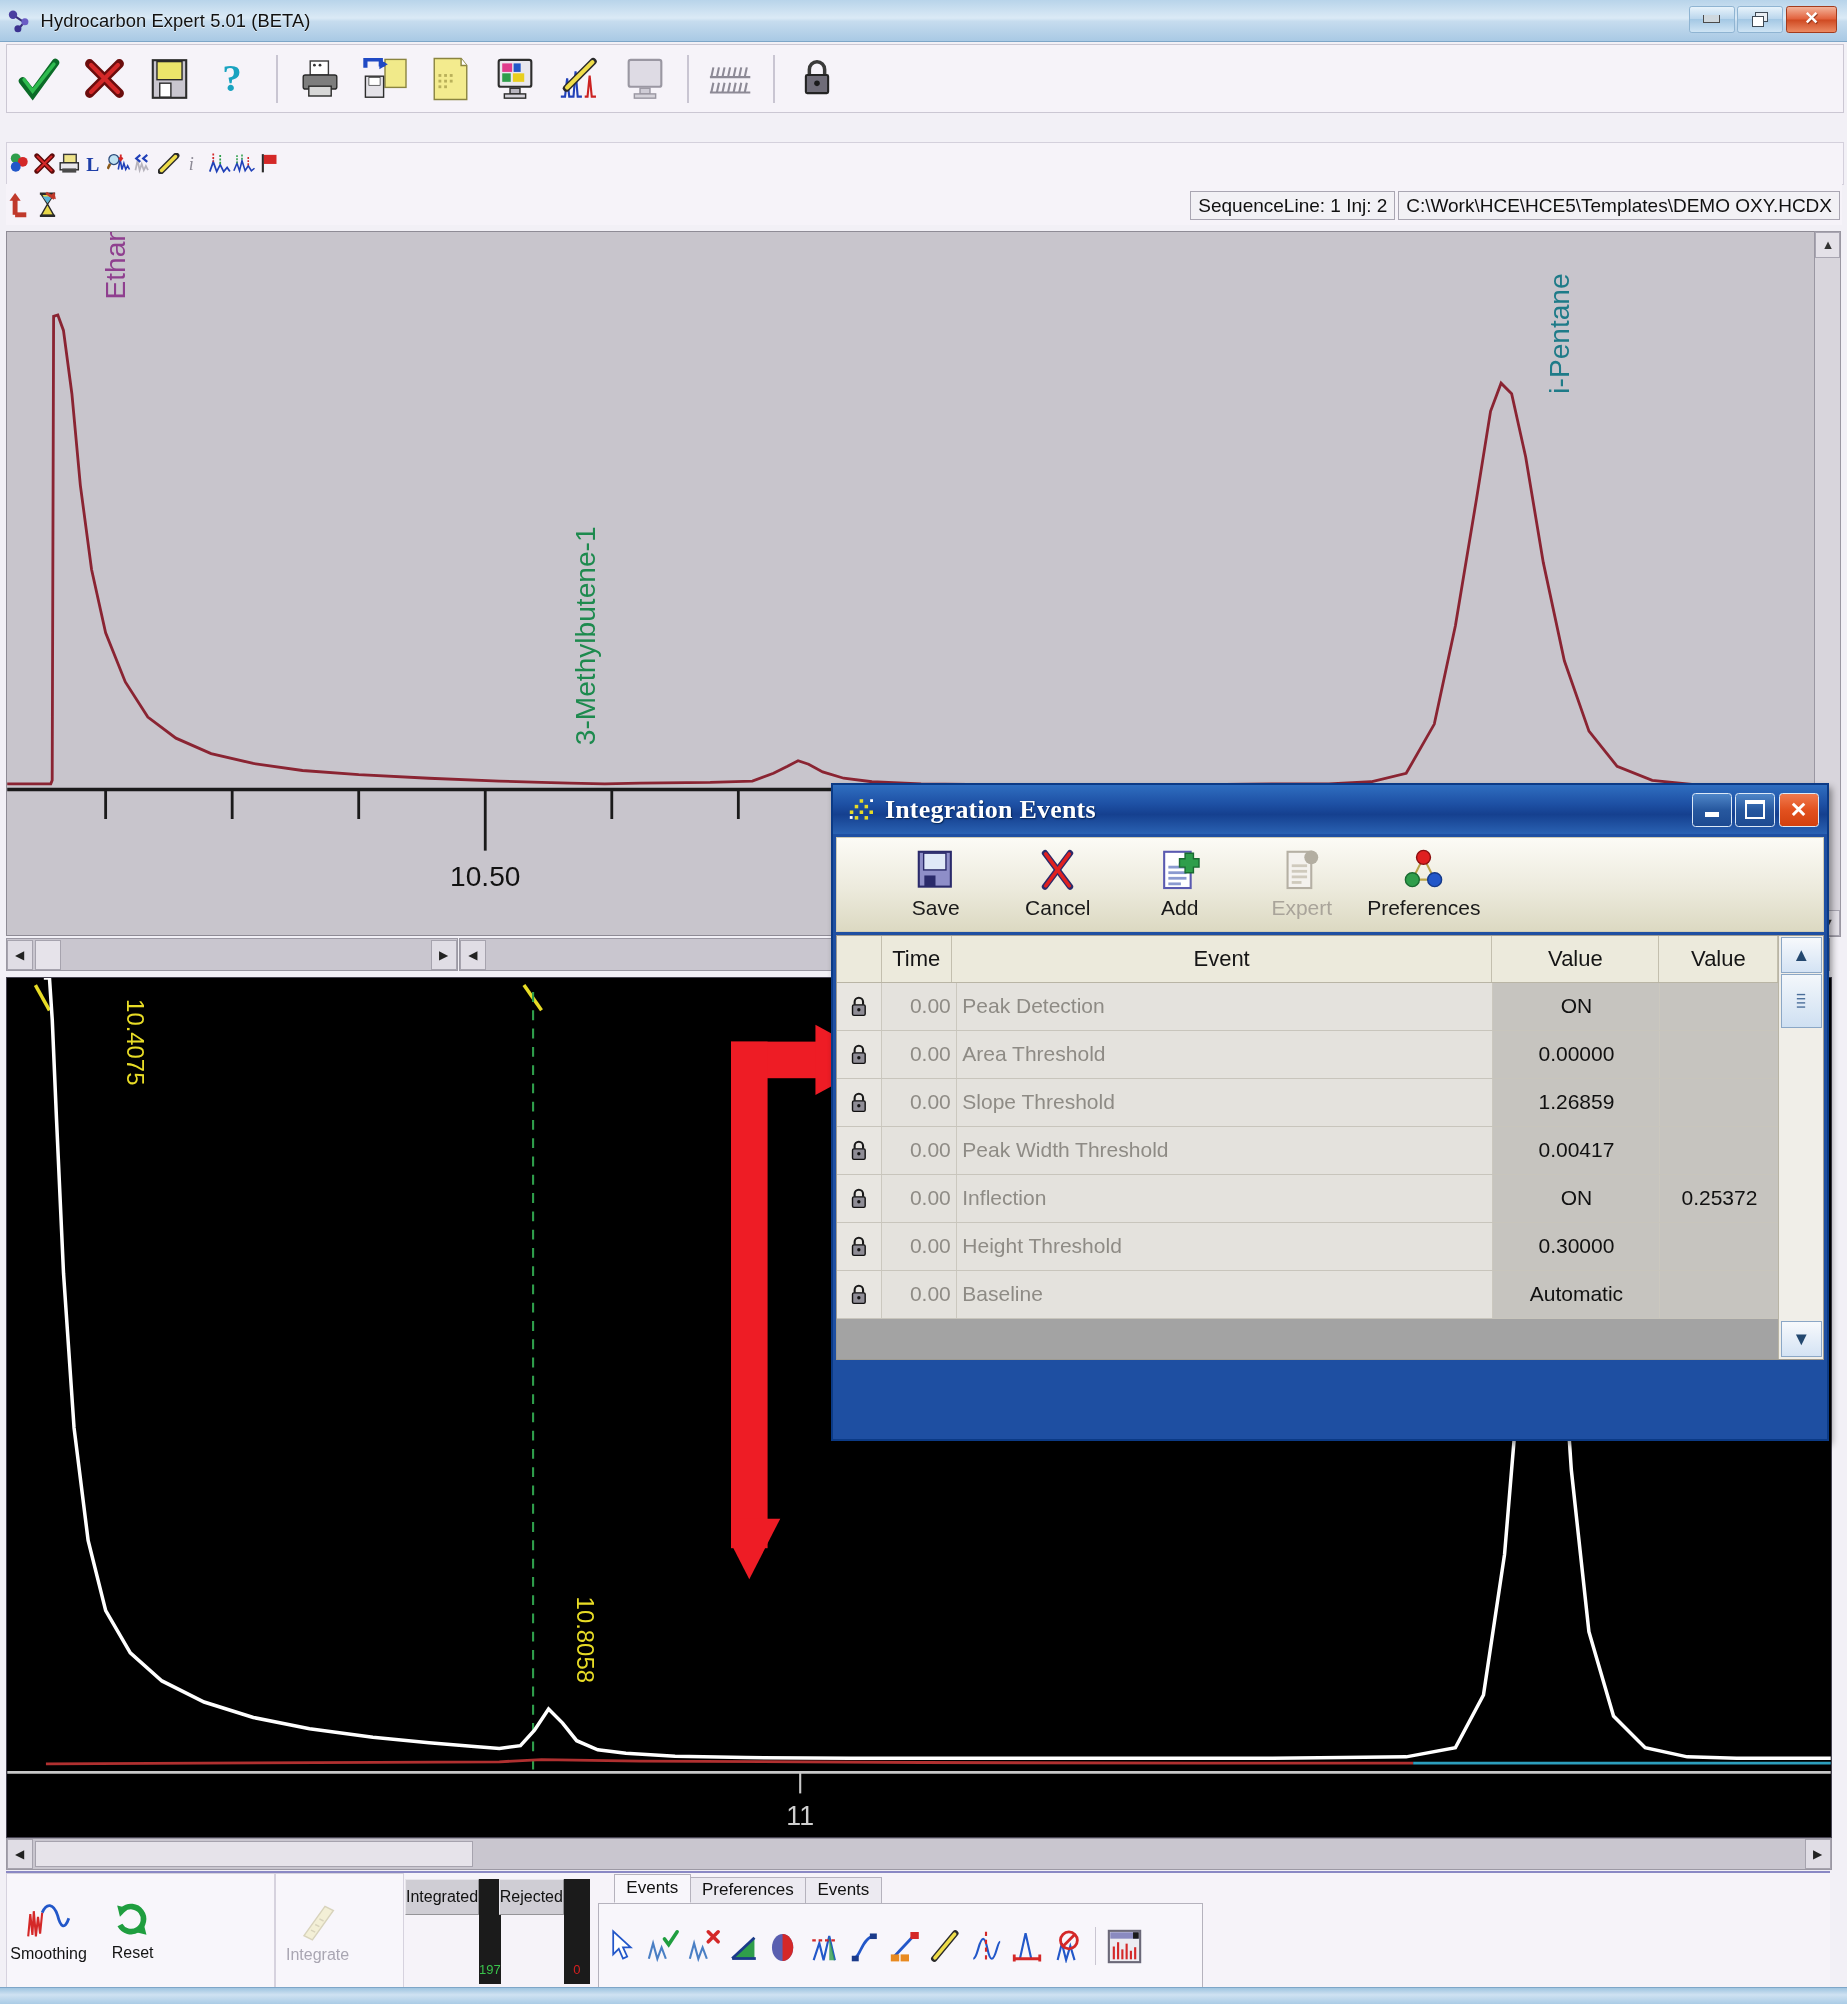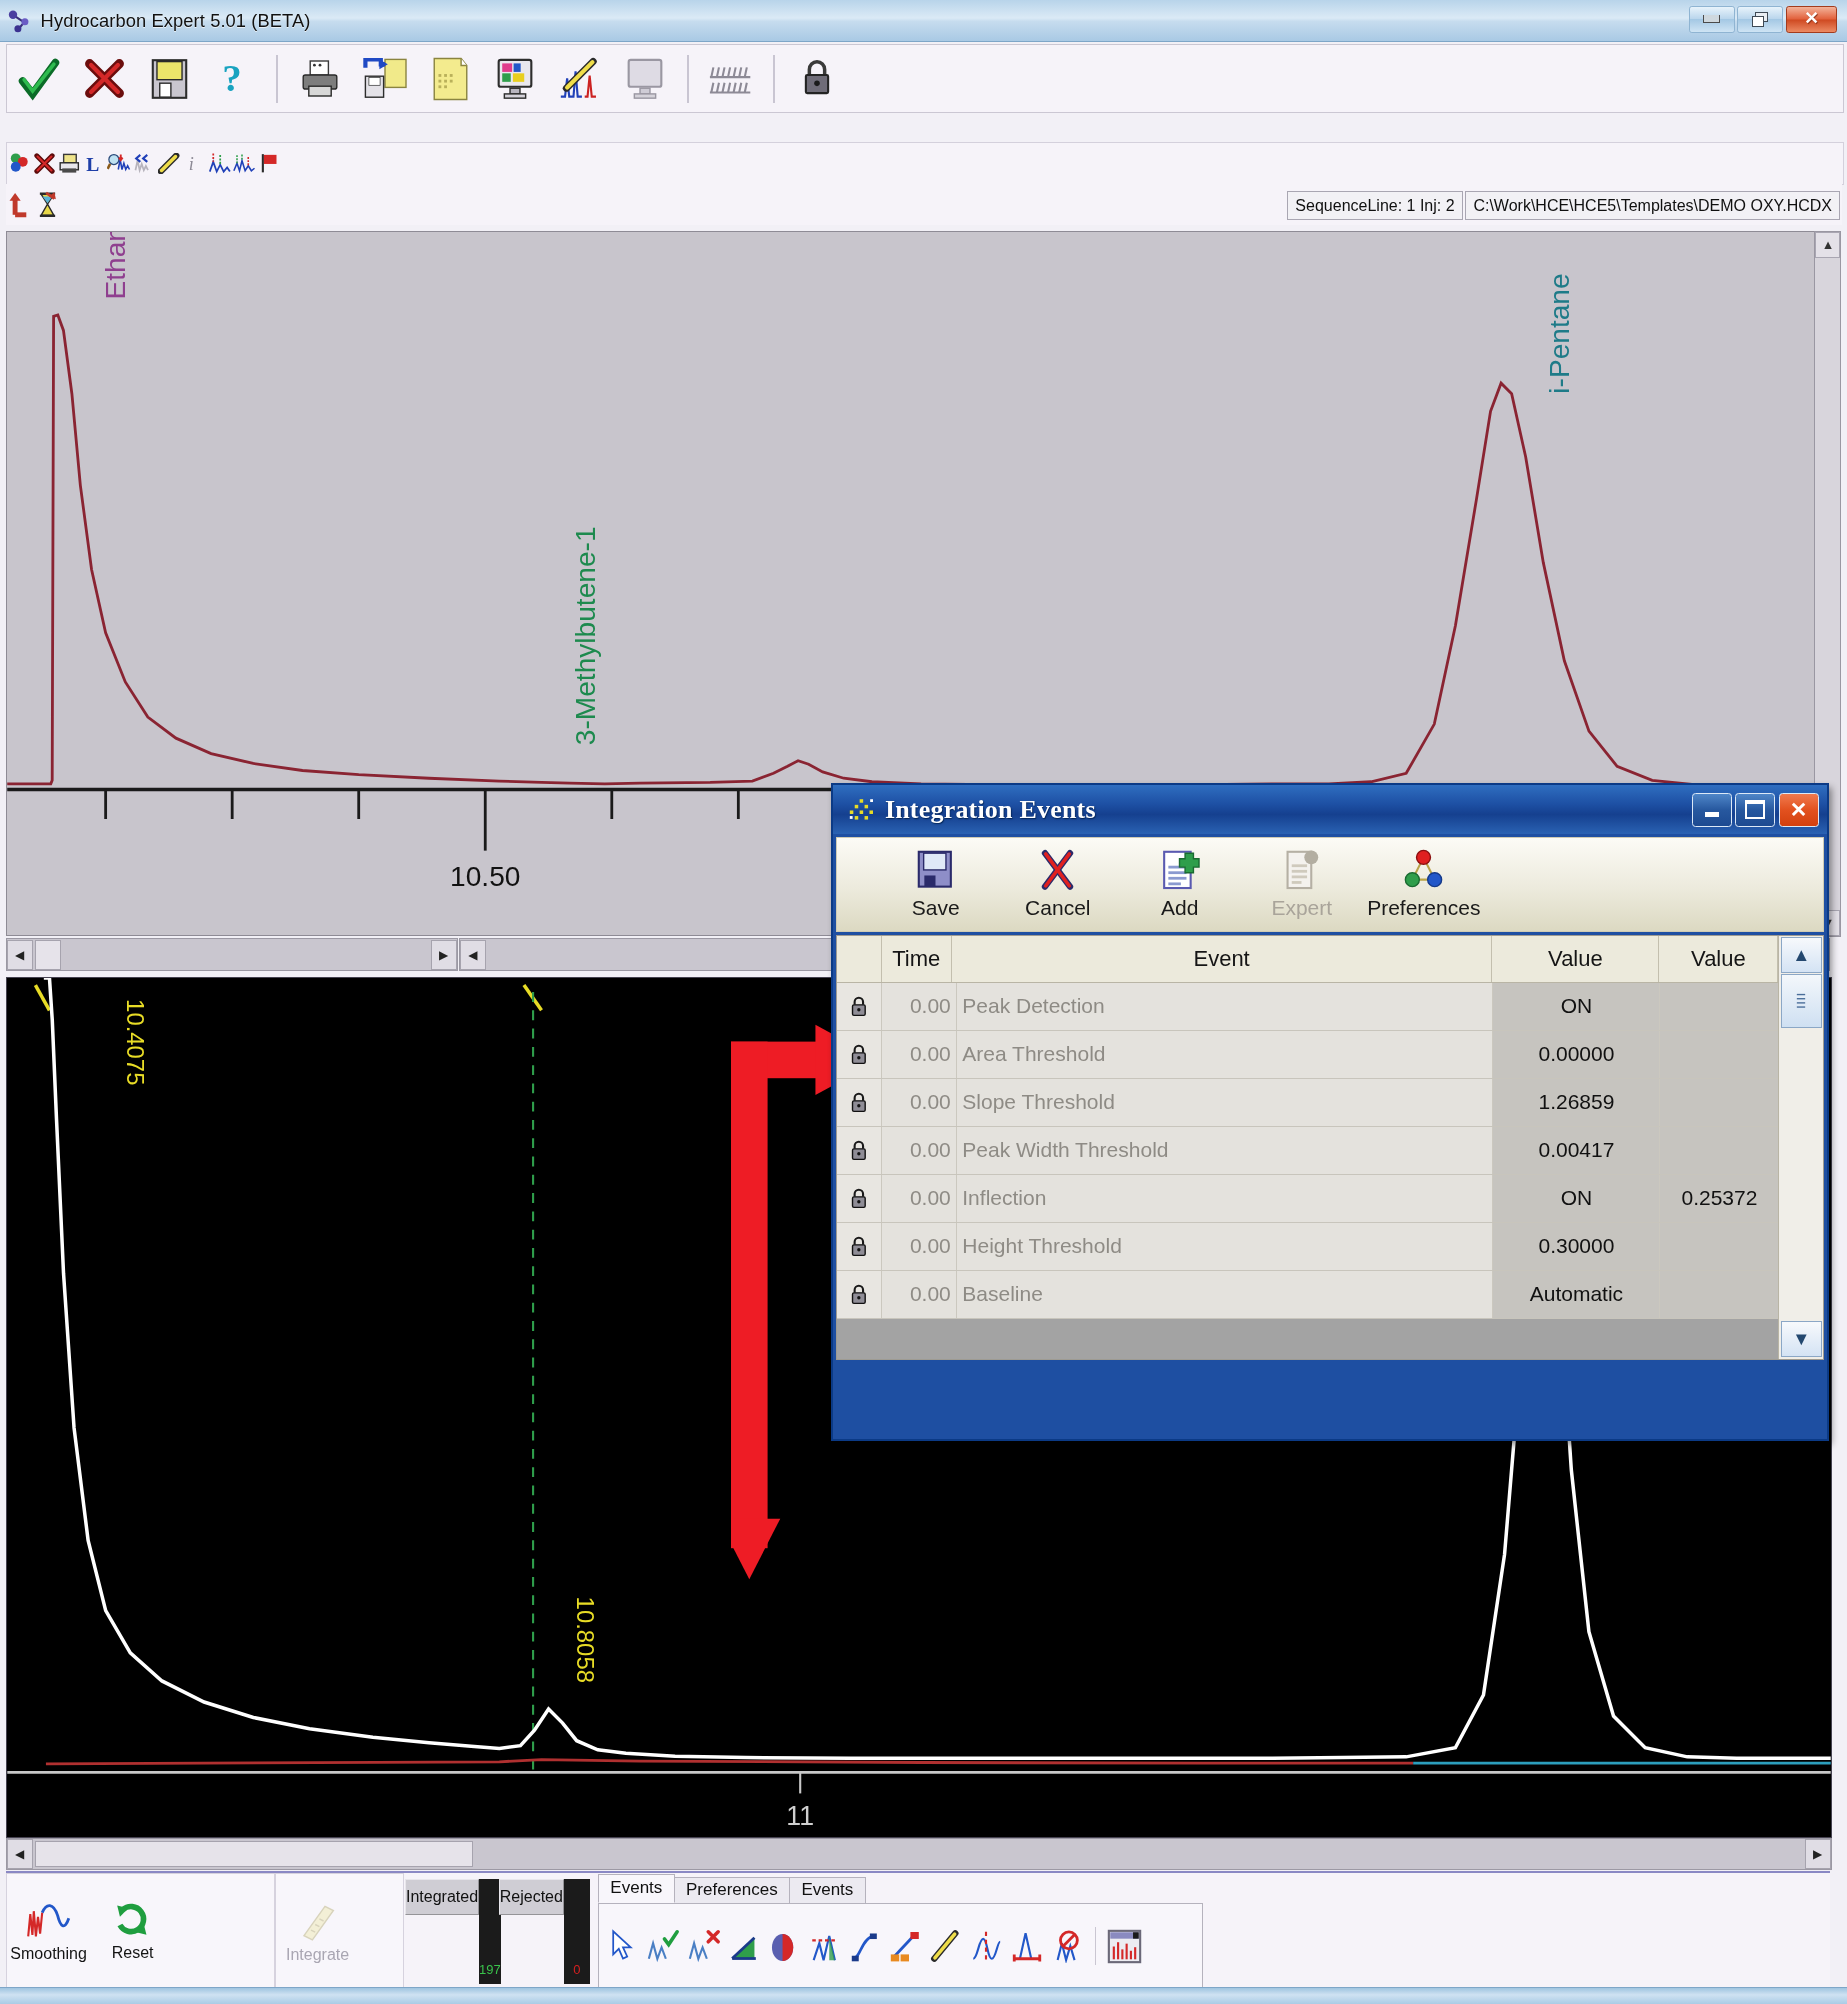--- a/index.html
+++ b/index.html
@@ -37,21 +37,21 @@
   
   .toolbar2{position:absolute;left:5.6px;top:142px;width:1836px;height:41px;
     background:#f6f3f9;border:0.7px solid #d4d0dc;display:flex;align-items:center;}
   .toolbar2 .mini{width:25px;height:31px;display:flex;align-items:center;justify-content:center;flex:none;}
   .toolbar3{position:absolute;left:5.6px;top:184px;width:1836px;height:41px;
     background:#f6f3f9;display:flex;align-items:center;}
   .toolbar3 .mini{width:28px;height:34px;display:flex;align-items:center;justify-content:center;flex:none;}
 
   .statusfields{position:absolute;right:7px;top:191px;display:flex;gap:2.8px;align-items:center;}
   .statfield{background:#f2f1f5;border:0.7px solid #a9a6b2;height:27px;display:flex;
-    align-items:center;padding:0 7px;font-size:16px;color:#101010;white-space:nowrap;}
+    align-items:center;padding:0 7px;font-size:19px;color:#101010;white-space:nowrap;}
 
   
   .chart-top{position:absolute;left:5.6px;top:231px;width:1824px;height:703px;
     background:#c8c5cc;border:0.7px solid #8e8b95;overflow:hidden;}
   .chart-top svg{display:block;}
   .vscroll{position:absolute;right:5.6px;top:231px;width:25px;height:704px;background:#d8d5dc;
     border:0.7px solid #9a97a2;display:flex;flex-direction:column;justify-content:space-between;}
   .vs-arrow{height:24px;background:#e4e1e8;border:0.7px solid #a9a6b2;display:flex;
     align-items:center;justify-content:center;font-size:12.7px;color:#333;}
   .hscroll-top{position:absolute;left:5.6px;top:938px;width:1824px;height:31px;display:flex;gap:1.4px;}
@@ -74,21 +74,21 @@
   .bp-item{width:84px;height:100%;display:flex;flex-direction:column;align-items:center;
     justify-content:center;gap:2.8px;}
   .bp-label{font-size:16px;color:#141414;}
   .bp-label.dim{color:#a9a6b2;}
   .counterbox{width:91px;display:flex;margin:5.6px 1.4px;}
   .counter-head{height:34px;background:#cfcdd4;border:1.4px outset #e8e6ec;
     display:flex;align-items:center;justify-content:center;font-size:16px;color:#111;}
   .counter-val{flex:1;background:#1b1b1b;display:flex;align-items:flex-end;
     justify-content:center;font-size:13px;padding-bottom:7px;font-family:"Liberation Sans",sans-serif;}
   .tabs-area{flex:1;margin-left:7px;display:flex;flex-direction:column;}
-  .tabrow{display:flex;height:29.5px;align-items:flex-end;}
+  .tabrow{display:flex;height:29.5px;align-items:flex-end;margin-left:16px;}
   .tab{padding:2.8px 11.2px 2.1px;font-size:17px;color:#111;border:0.7px solid #b5b2bd;
     border-bottom:none;background:#eceaf1;margin-right:-0.7px;}
   .tab.active{background:#f8f6fb;border-bottom:0.7px solid #f8f6fb;position:relative;z-index:2;
     border-top:0.7px solid #b5b2bd;padding-bottom:3.5px;}
   .tabbody{flex:1;border:0.7px solid #b5b2bd;background:#f8f6fb;display:flex;
     align-items:center;padding-left:4.2px;gap:1.4px;}
   .evicon{width:39px;height:55px;display:flex;align-items:center;justify-content:center;flex:none;}
   .evsep{width:1.4px;height:38px;background:#cac6d2;margin:0 7px;flex:none;}
 
   .taskbar{position:absolute;left:0;bottom:0;width:1847px;height:17px;

